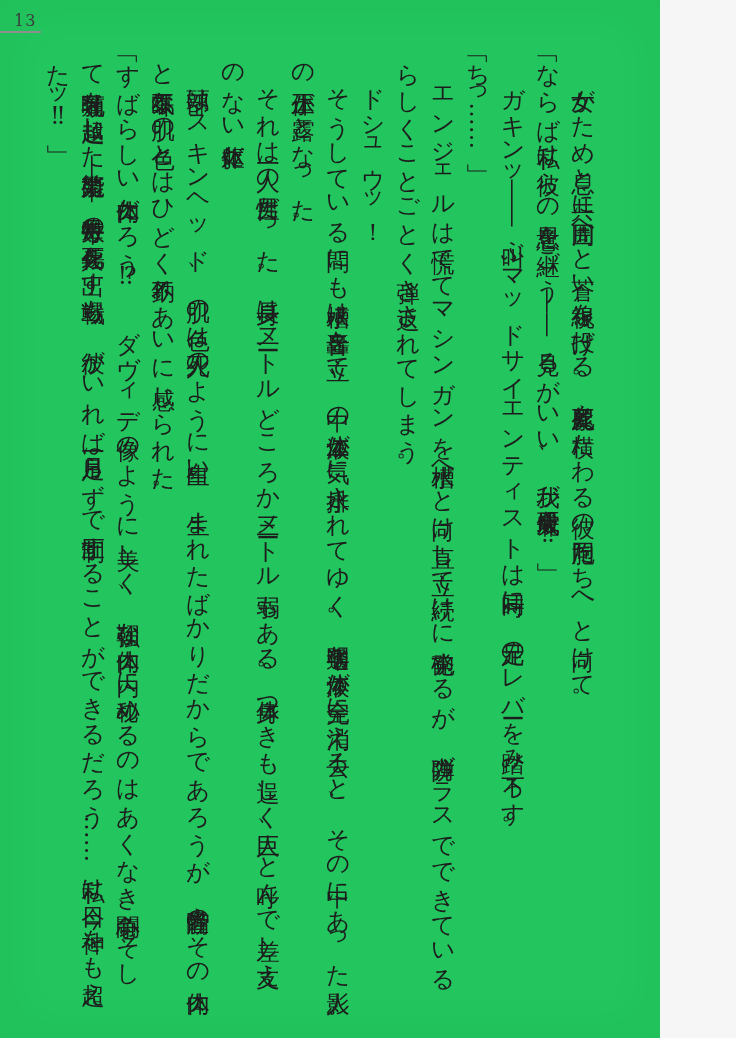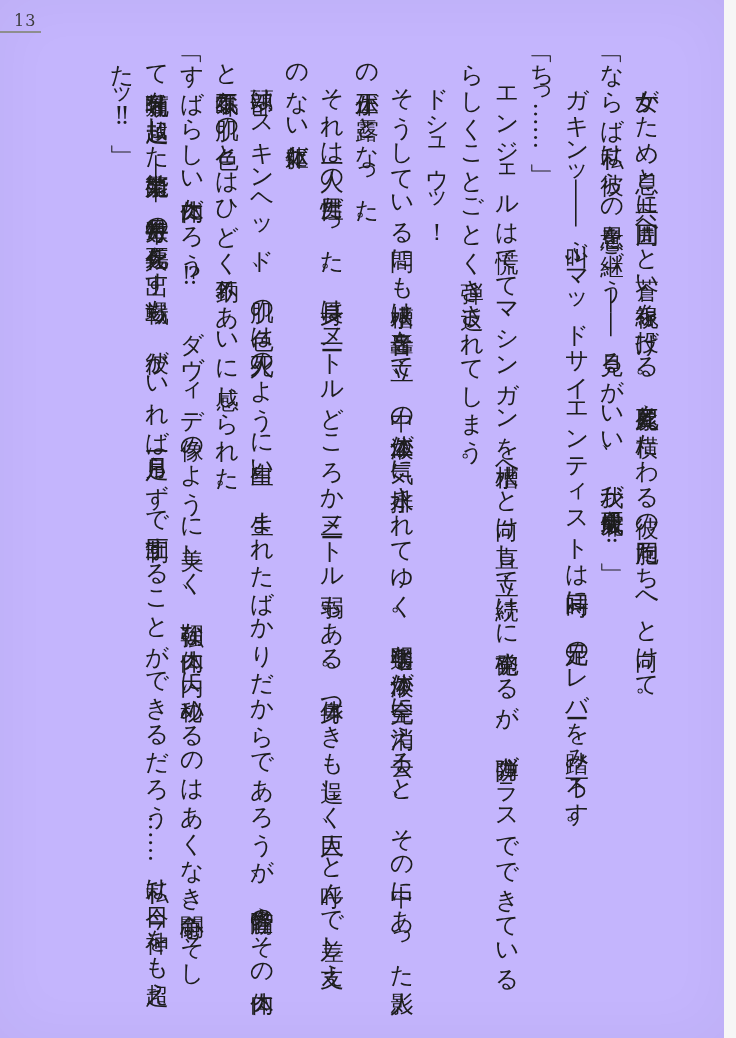--- a/index.html
+++ b/index.html
@@ -5,23 +5,23 @@
   html, body {
     margin: 0;
     padding: 0;
     width: 736px;
     height: 1038px;
     overflow: hidden;
     background: #f6f6f6;
   }
   .page {
     position: relative;
-    width: 724px;
+    width: 660px;
     height: 1038px;
-    background: #c4b5fd;
+    background: #22c55e;
     box-shadow: inset 0 0 60px rgba(0,0,0,0.035);
     font-family: "DejaVu Serif", "Liberation Serif", serif;
   }
   .page-number {
     position: absolute;
     top: 11px;
     left: 14px;
     font-size: 16px;
     letter-spacing: 1px;
     color: #3c3c3c;

